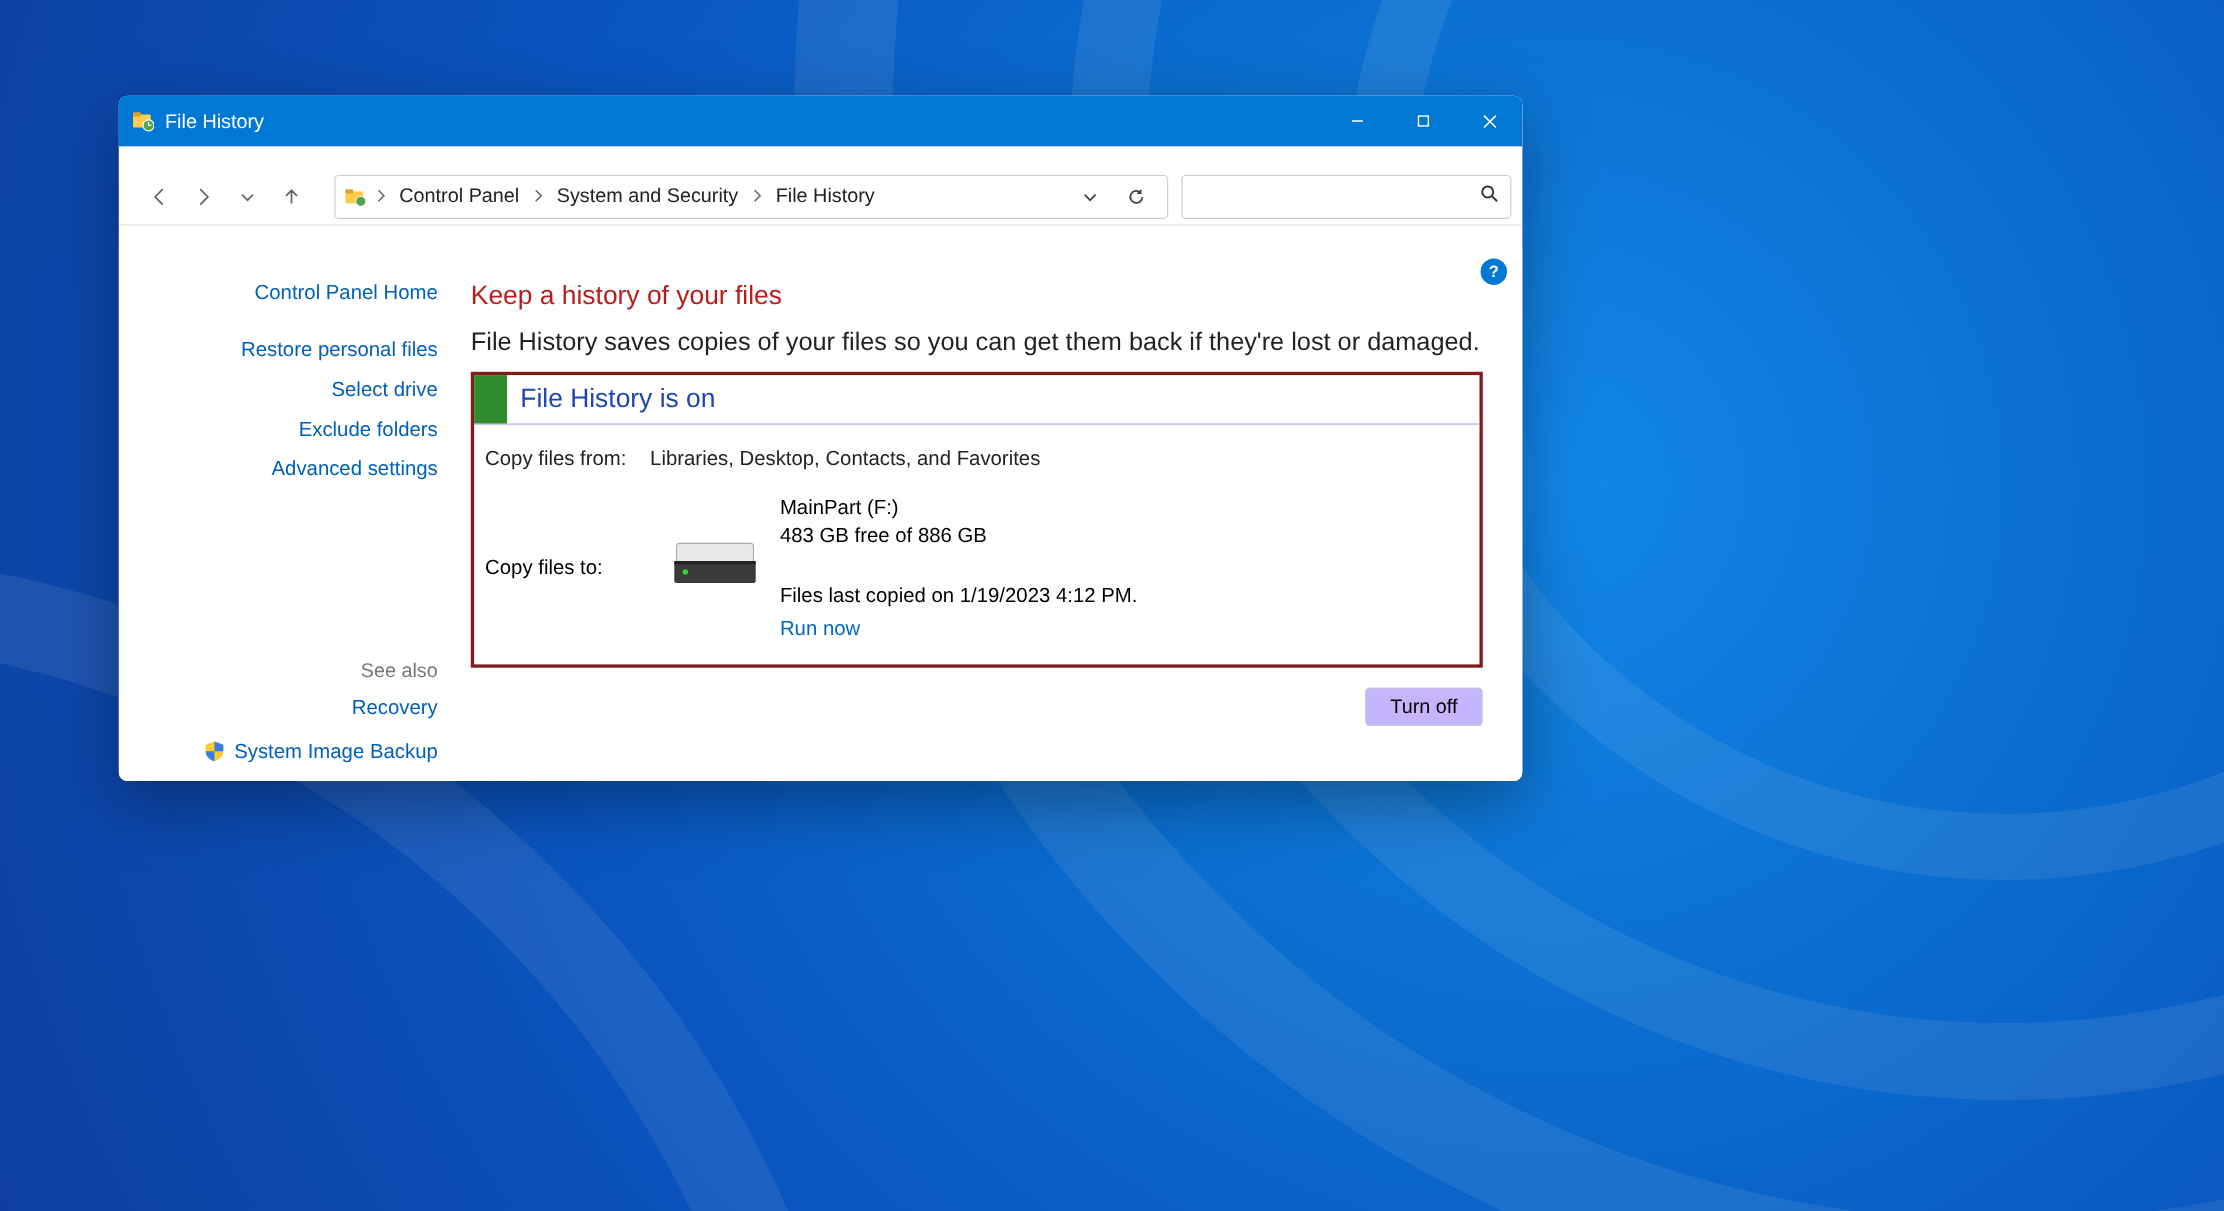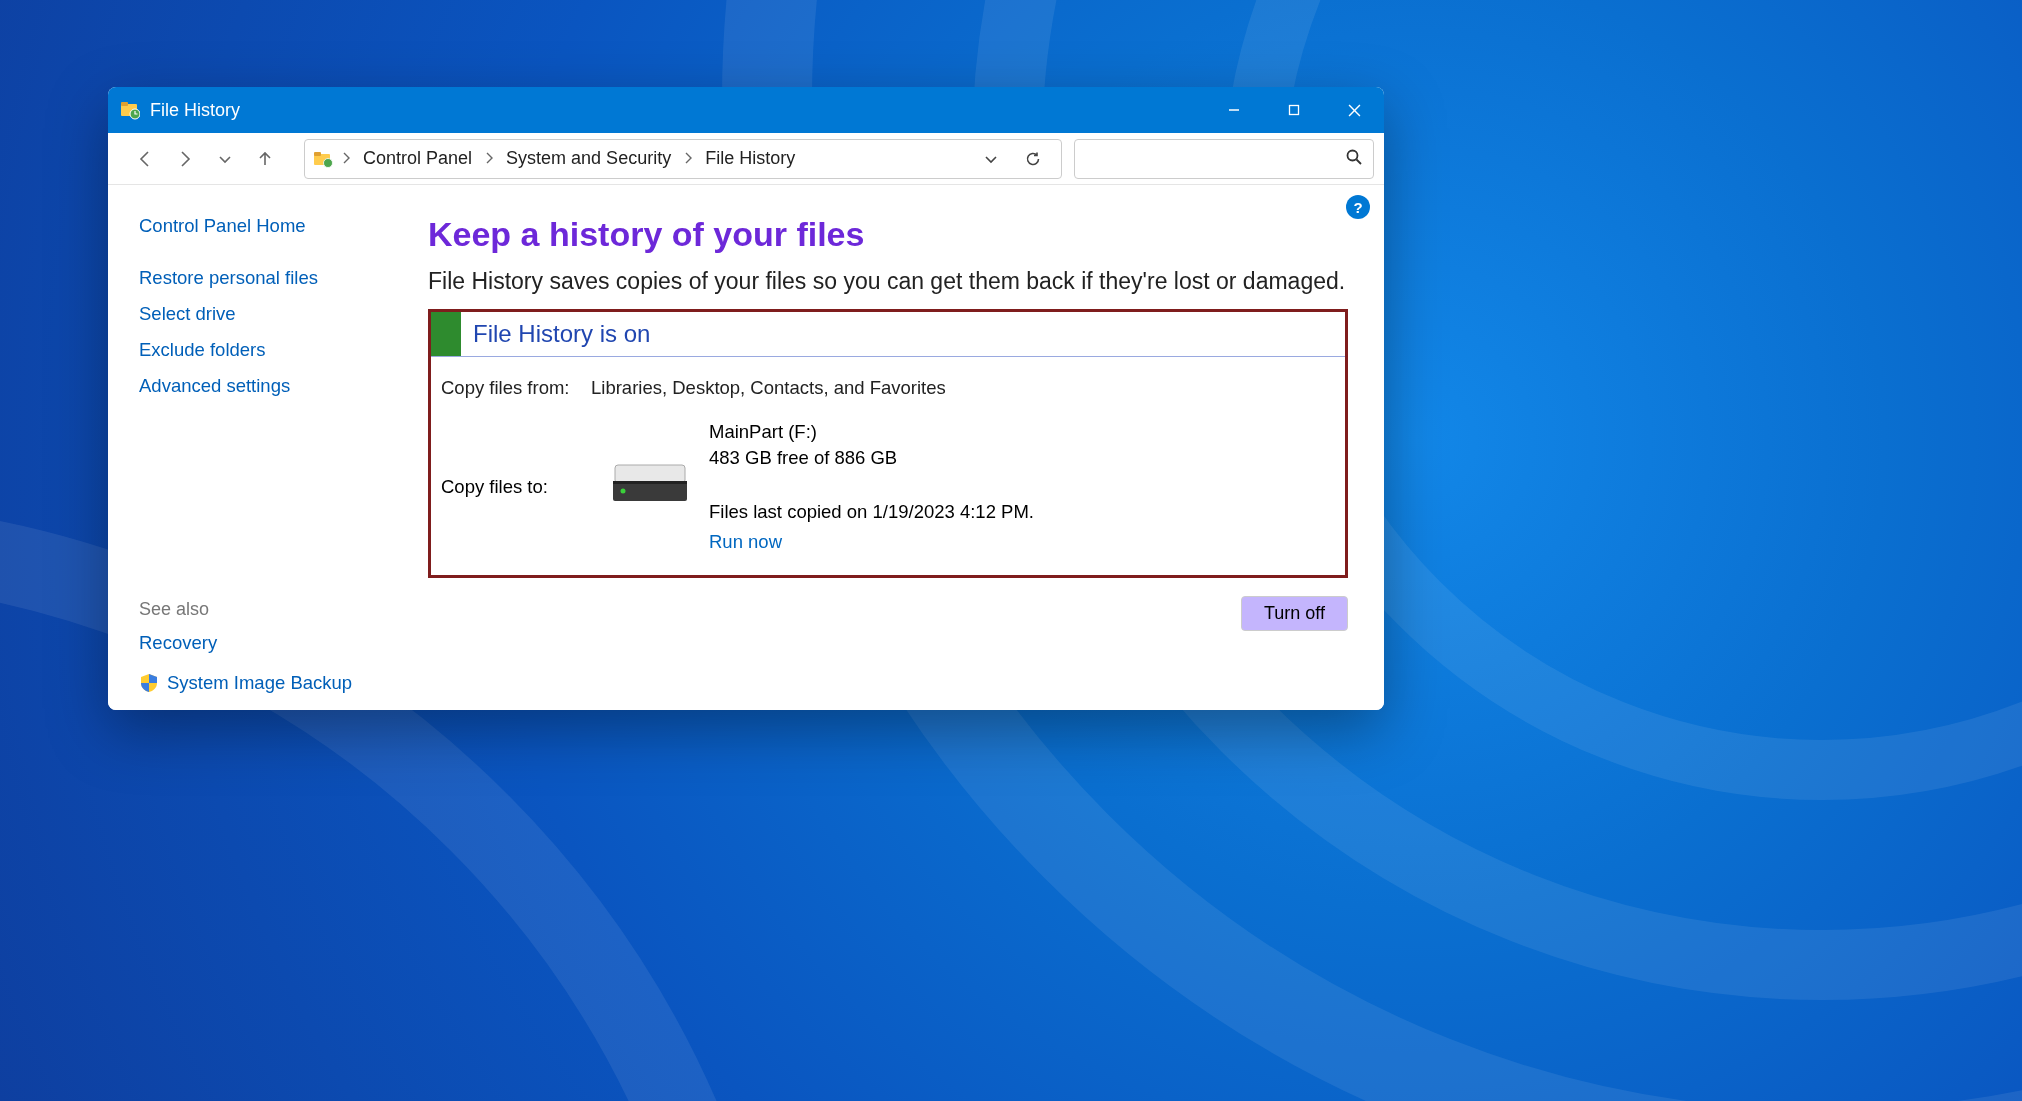--- a/index.html
+++ b/index.html
@@ -22,20 +22,21 @@
 
   .window {
     position: absolute;
     left: 108px; top: 87px;
     width: 1276px; height: 623px;
     background: #fff;
     border-radius: 8px;
     box-shadow: 0 20px 60px rgba(0,0,0,0.35);
     display: flex; flex-direction: column;
     overflow: hidden;
+    gap: 20px;
   }
   .titlebar {
     height: 46px;
     background: #0078d4;
     color: #fff;
     display: flex; align-items: center;
     padding-left: 10px;
   }
   .titlebar .appicon { width: 24px; height: 24px; margin-right: 8px; display:flex; align-items:center; justify-content:center;}
   .titlebar .title { font-size: 18px; font-weight: 400; }
@@ -76,36 +77,37 @@
 
   .body {
     flex:1; display:flex; position:relative; background:#fff;
   }
   .help-badge {
     position:absolute; right:14px; top:10px;
     width:24px; height:24px; border-radius:50%; background:#0078d4; color:#fff;
     display:flex; align-items:center; justify-content:center; font-size:15px; font-weight:600; cursor:pointer;
   }
   .sidebar {
-    width: 310px; padding: 30px 20px 16px 31px; display:flex; flex-direction:column;
+    width: 310px; padding: 30px 20px 16px 48px; display:flex; flex-direction:column;
     font-size: 18.5px;
+    align-items: flex-end;
   }
   .sidebar a.sidelink {
     color: #005fb8; text-decoration: none; margin-bottom: 14px; cursor:pointer;
   }
   .see-also-spacer { flex:1; }
   .see-also-label { color:#777; font-size:18px; margin-bottom:12px;}
   .sysimg-row { display:flex; align-items:center; gap:8px; margin-top:4px;}
   .shield-icon { width:20px; height:20px; }
 
   .main {
     flex:1; padding: 30px 36px 20px 10px; display:flex; flex-direction:column;
   }
   .main h1 {
-    color:#6d28d9; font-weight:700; font-size:34px; margin-bottom:14px;
+    color:#b91c1c; font-weight:400; font-size:24px; margin-bottom:14px;
   }
   .main .desc { font-size:23px; color:#222; margin-bottom:14px;}
   .status-box {
     border:3px solid #7f1d1d; display:flex; flex-direction:column;
   }
   .status-header {
     display:flex; align-items:stretch; border-bottom:1px solid #9aa9e0;
   }
   .status-green {
     width:30px; background:#2e8b2e;

